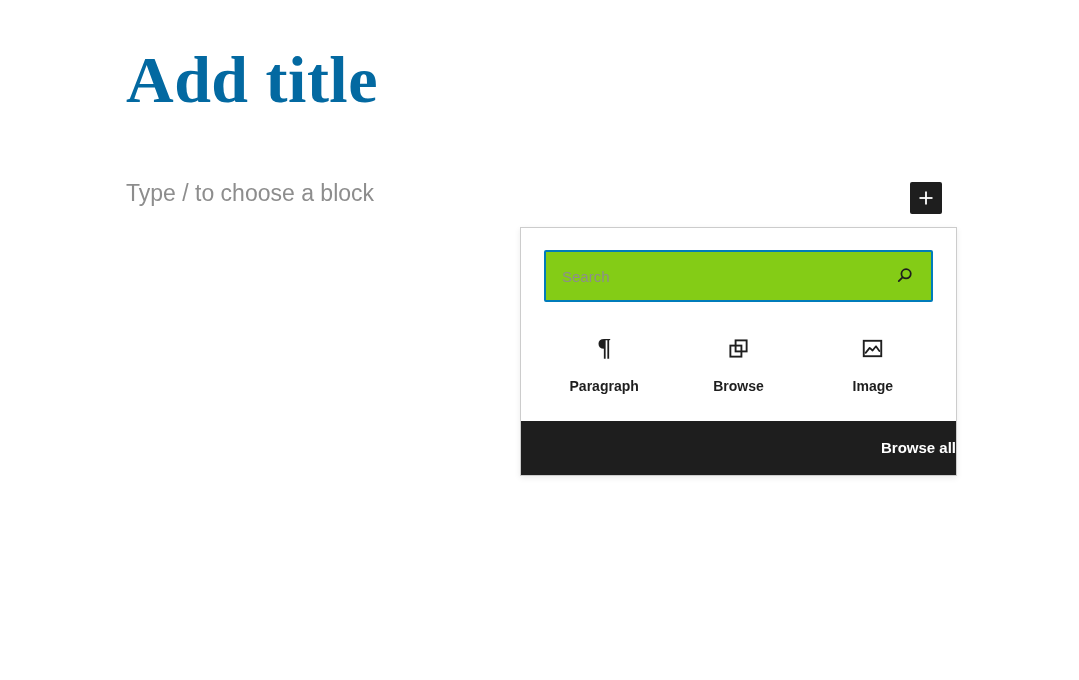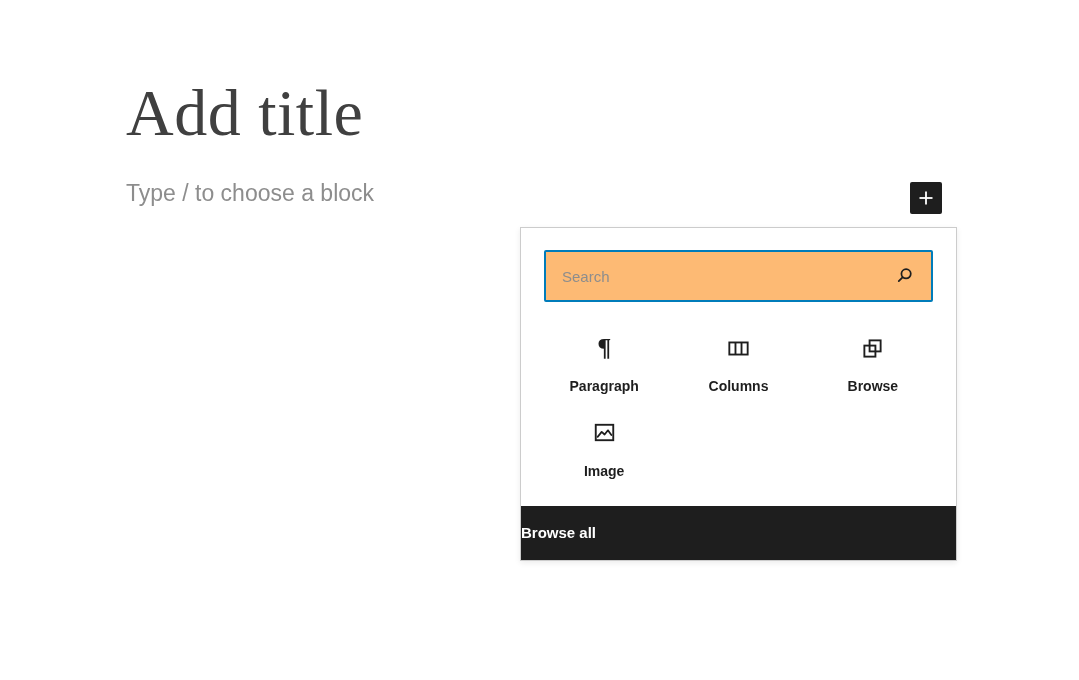--- a/index.html
+++ b/index.html
@@ -19,26 +19,26 @@
   #editor-canvas {
     position: absolute;
     left: 0; top: 0;
     width: 1079px;
     height: 680px;
   }
 
   #post-title {
     position: absolute;
     left: 126px;
-    top: 75px;
+    top: 42px;
     font-family: "Liberation Serif", serif;
     font-size: 66px;
     line-height: 1.15;
-    font-weight: 400;
-    color: #404040;
+    font-weight: 700;
+    color: #0369a1;
     letter-spacing: 0.5px;
     white-space: nowrap;
   }
 
   #empty-paragraph {
     position: absolute;
     left: 126px;
     top: 179px;
     font-family: "Liberation Sans", sans-serif;
     font-size: 23px;
@@ -81,21 +81,21 @@
 
   
   .search-wrap {
     padding: 22px 23px 14px 23px;
   }
   .search-field {
     position: relative;
     height: 52px;
     border: 2px solid #007cba;
     border-radius: 2px;
-    background: #fdba74;
+    background: #84cc16;
     box-sizing: border-box;
     display: flex;
     align-items: center;
   }
   .search-field input {
     flex: 1;
     border: none;
     outline: none;
     background: transparent;
     font-family: "Liberation Sans", sans-serif;
@@ -169,21 +169,21 @@
   #browse-all {
     display: block;
     width: 100%;
     background: #1e1e1e;
     color: #ffffff;
     border: none;
     padding: 18px 0 19px 0;
     font-family: "Liberation Sans", sans-serif;
     font-size: 15px;
     font-weight: 700;
-    text-align: left;
+    text-align: right;
     cursor: pointer;
   }
 </style>
 </head>
 <body>
 
 <div id="editor-canvas">
 
   <div id="post-title">Add title</div>
 
@@ -214,30 +214,20 @@
 
     <div class="block-grid">
 
       <button class="block-item">
         <span class="bi-icon">
           <span class="pilcrow">¶</span>
         </span>
         <span class="bi-label">Paragraph</span>
       </button>
 
-      <button class="block-item">
-        <span class="bi-icon">
-          <svg width="25" height="25" viewBox="0 0 24 24" aria-hidden="true">
-            <rect x="3.2" y="6.2" width="17.6" height="11.6" fill="none" stroke="#1e1e1e" stroke-width="1.8"></rect>
-            <line x1="9.1" y1="6.2" x2="9.1" y2="17.8" stroke="#1e1e1e" stroke-width="1.8"></line>
-            <line x1="14.9" y1="6.2" x2="14.9" y2="17.8" stroke="#1e1e1e" stroke-width="1.8"></line>
-          </svg>
-        </span>
-        <span class="bi-label">Columns</span>
-      </button>
 
       <button class="block-item">
         <span class="bi-icon">
           <svg width="25" height="25" viewBox="0 0 24 24" aria-hidden="true">
             <rect x="9.2" y="4.2" width="10.6" height="10.6" fill="none" stroke="#1e1e1e" stroke-width="1.8"></rect>
             <rect x="4.2" y="9.2" width="10.6" height="10.6" fill="none" stroke="#1e1e1e" stroke-width="1.8"></rect>
           </svg>
         </span>
         <span class="bi-label">Browse</span>
       </button>

